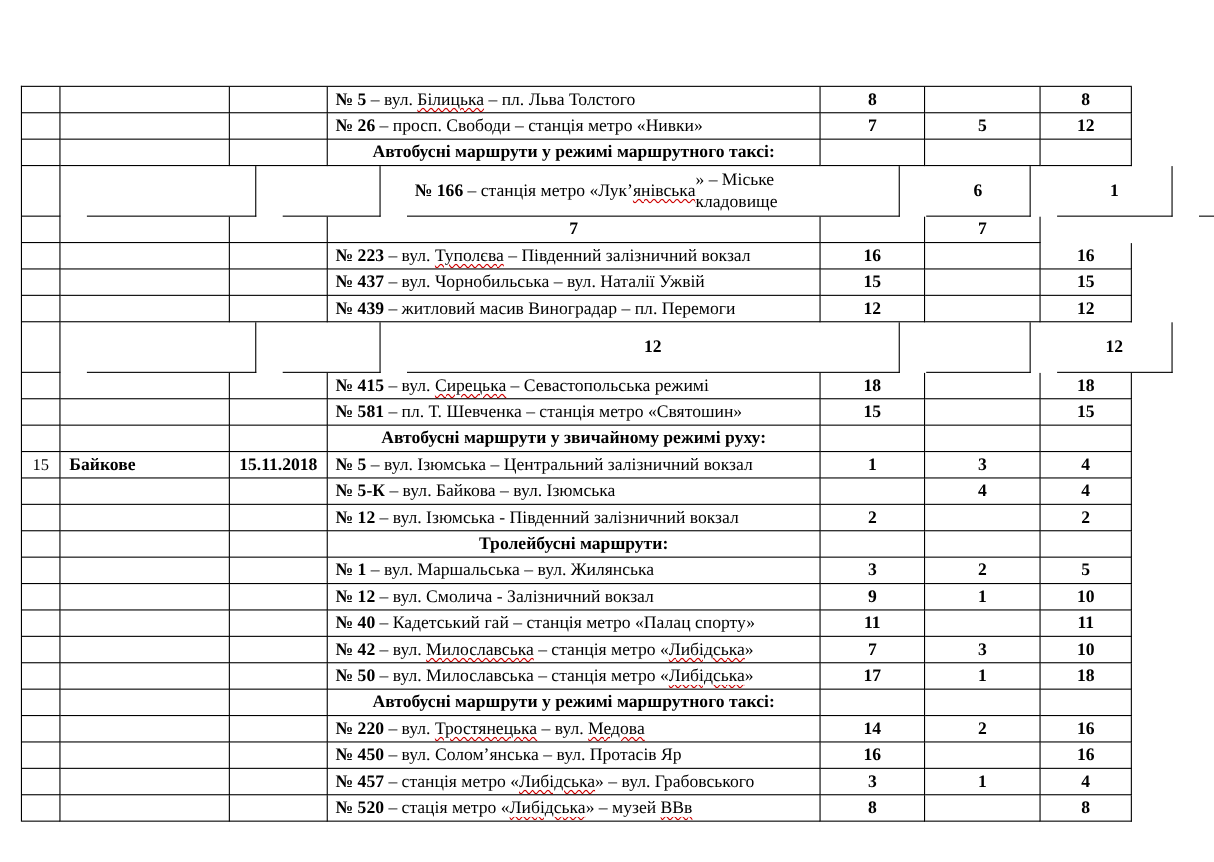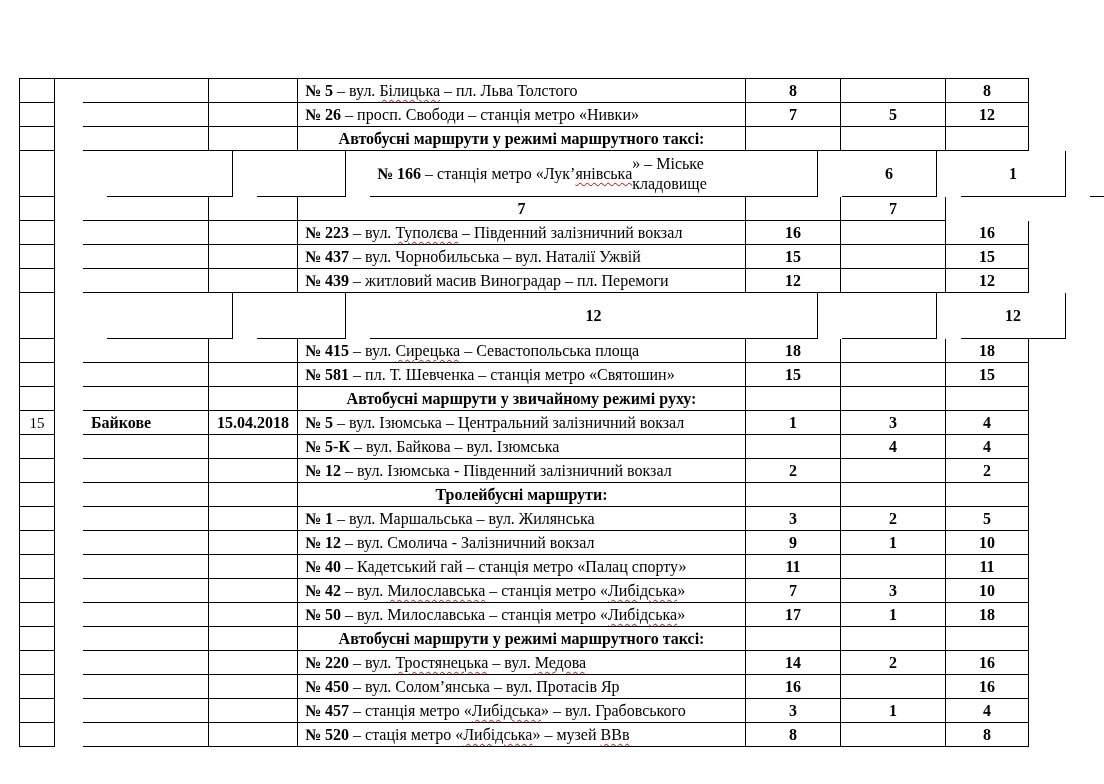--- a/index.html
+++ b/index.html
@@ -25,21 +25,21 @@
   .row.tall{height:46px;gap:24px;}
   .cell{
     border-right:1.5px solid #000;
     border-bottom:1.5px solid #000;
     display:flex;align-items:center;
     font-size:16px;line-height:20px;
     overflow:hidden;
     box-sizing:border-box;
   }
   .c-idx{justify-content:center;font-size:15px;}
-  .c-name{padding-left:8px;font-weight:bold;margin-left:28px;}
+  .c-name{padding-left:8px;font-weight:bold;}
   .c-date{justify-content:center;font-weight:bold;}
   .c-route{padding:0 4px 0 7px;white-space:pre-wrap;text-align:left;}
   .c-route.section{justify-content:center;font-weight:bold;padding:0;text-align:right;}
   .c-num{justify-content:center;font-weight:bold;}
   .b{font-weight:bold;}
   .sp{
     text-decoration-line:underline;
     text-decoration-style:wavy;
     text-decoration-color:#cc0000;
     text-decoration-thickness:1px;
@@ -128,21 +128,21 @@
         <div class="cell c-name"></div>
         <div class="cell c-date"></div>
         <div class="cell c-num">12</div>
         <div class="cell c-num"></div>
         <div class="cell c-num">12</div>
       </div>
       <div class="row">
         <div class="cell c-idx"></div>
         <div class="cell c-name"></div>
         <div class="cell c-date"></div>
-        <div class="cell c-route"><span class="b">№ 415</span><span> – вул. </span><span class="sp">Сирецька</span><span> – Севастопольська площа</span></div>
+        <div class="cell c-route"><span class="b">№ 415</span><span> – вул. </span><span class="sp">Сирецька</span><span> – Севастопольська режимі</span></div>
         <div class="cell c-num">18</div>
         <div class="cell c-num"></div>
         <div class="cell c-num">18</div>
       </div>
       <div class="row">
         <div class="cell c-idx"></div>
         <div class="cell c-name"></div>
         <div class="cell c-date"></div>
         <div class="cell c-route"><span class="b">№ 581</span><span> – пл. Т. Шевченка – станція метро «Святошин»</span></div>
         <div class="cell c-num">15</div>
@@ -154,21 +154,21 @@
         <div class="cell c-name"></div>
         <div class="cell c-date"></div>
         <div class="cell c-route section"><span>Автобусні маршрути у звичайному режимі руху:</span></div>
         <div class="cell c-num"></div>
         <div class="cell c-num"></div>
         <div class="cell c-num"></div>
       </div>
       <div class="row">
         <div class="cell c-idx">15</div>
         <div class="cell c-name">Байкове</div>
-        <div class="cell c-date">15.04.2018</div>
+        <div class="cell c-date">15.11.2018</div>
         <div class="cell c-route"><span class="b">№ 5</span><span> – вул. Ізюмська – Центральний залізничний вокзал</span></div>
         <div class="cell c-num">1</div>
         <div class="cell c-num">3</div>
         <div class="cell c-num">4</div>
       </div>
       <div class="row">
         <div class="cell c-idx"></div>
         <div class="cell c-name"></div>
         <div class="cell c-date"></div>
         <div class="cell c-route"><span class="b">№ 5-К</span><span> – вул. Байкова – вул. Ізюмська</span></div>

